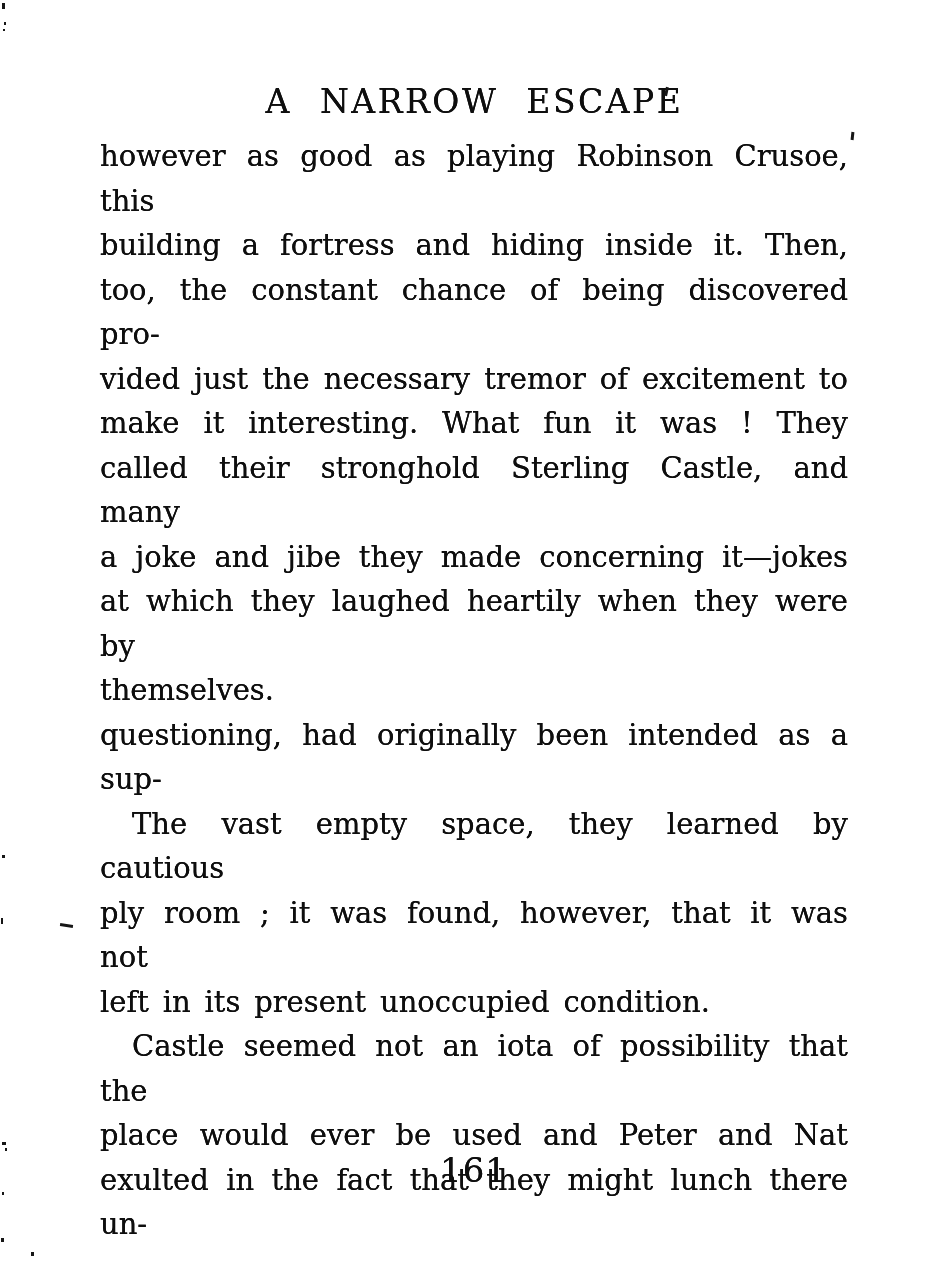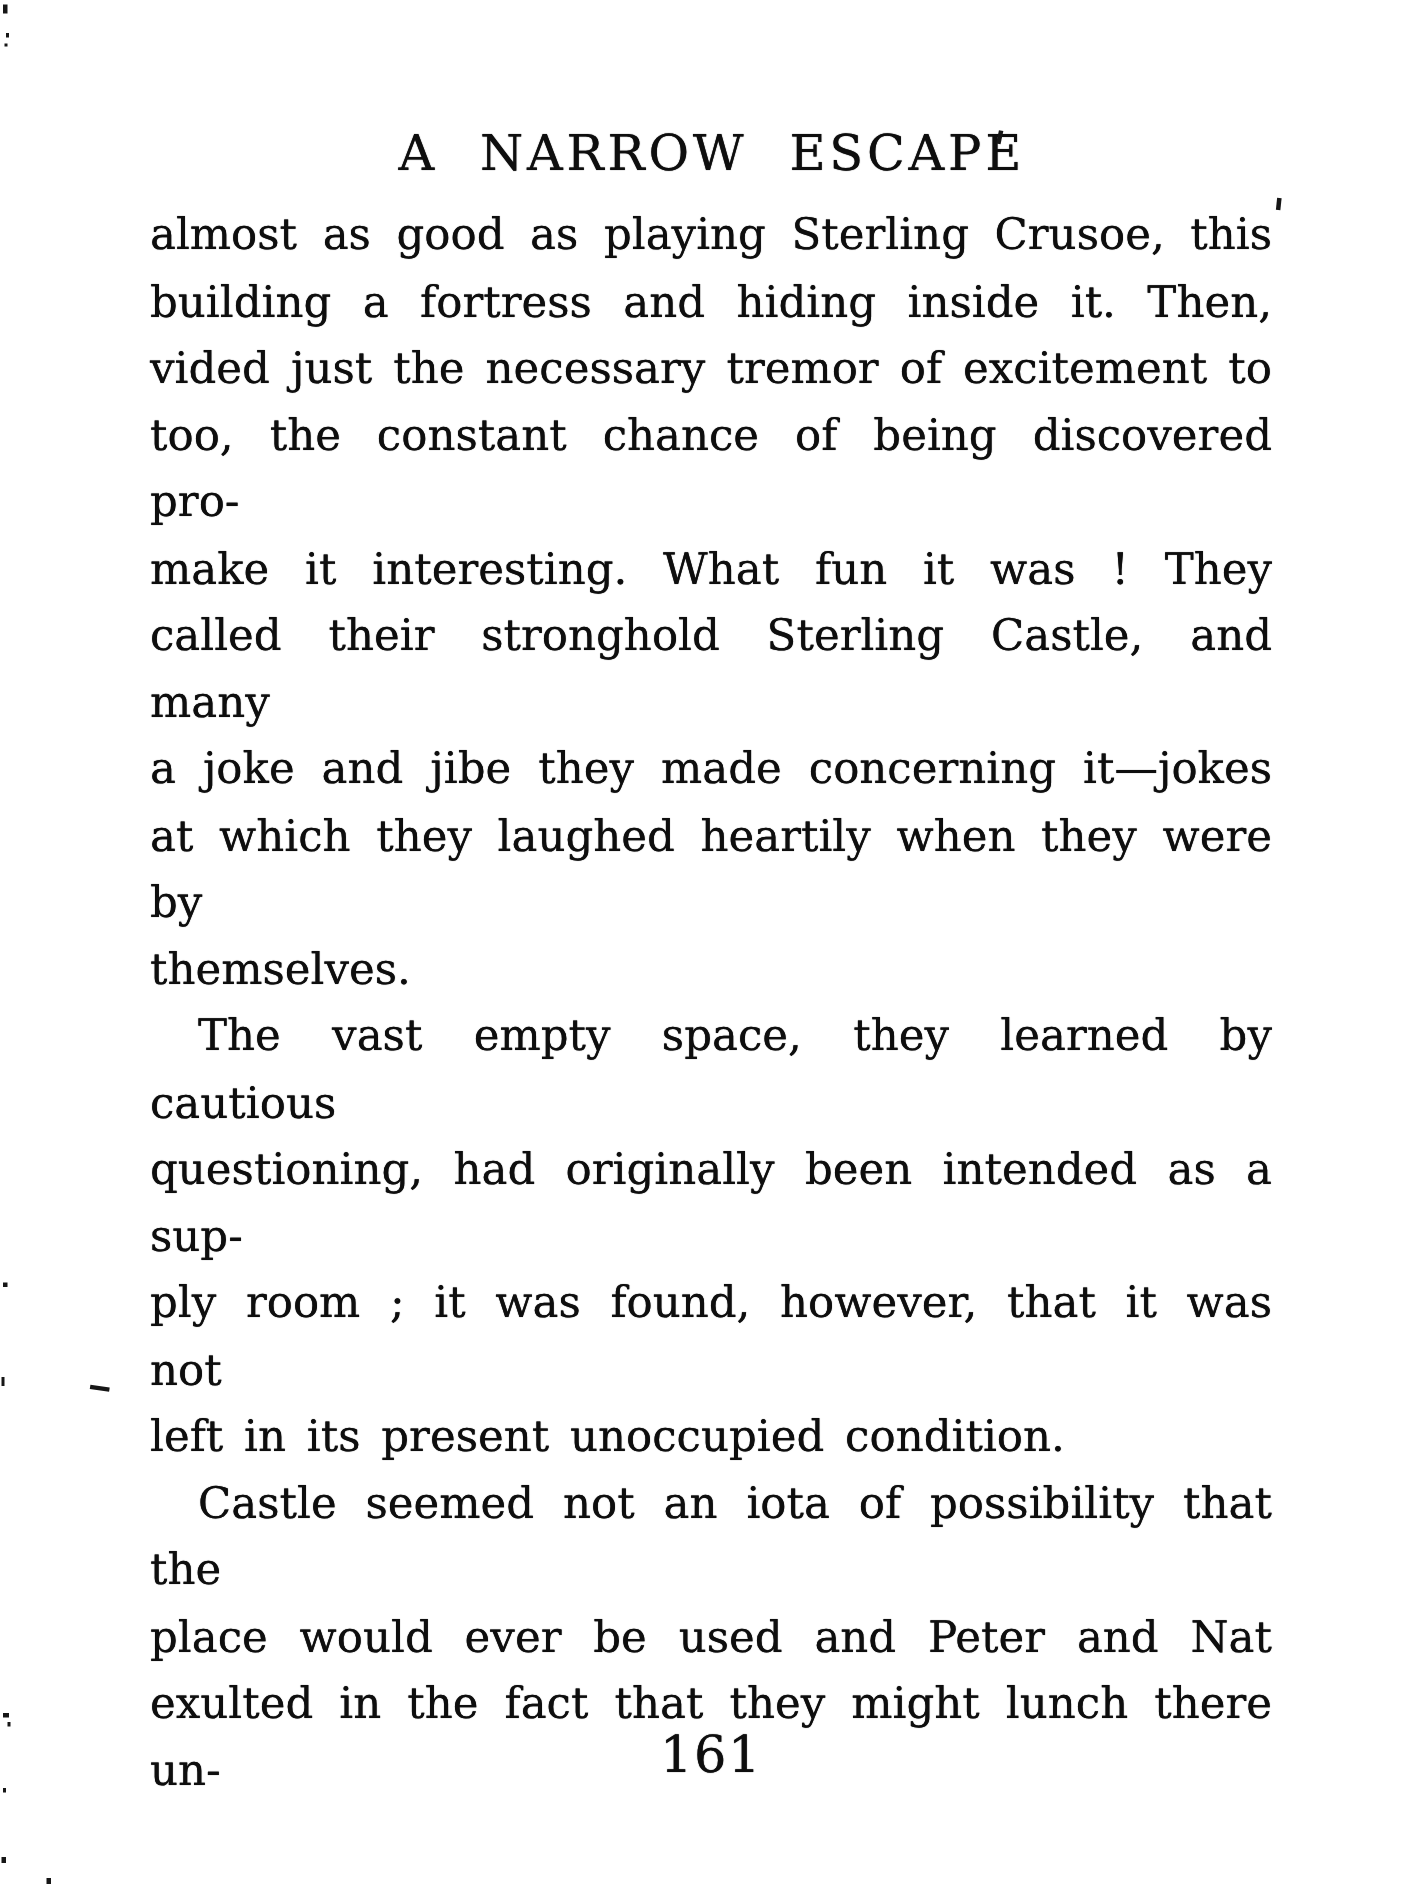--- a/index.html
+++ b/index.html
@@ -59,33 +59,33 @@
 </style>
 </head>
 <body>
 
 <div class="page">
 
   <h1 class="title">A NARROW ESCAPE</h1>
 
   <div class="body-text">
     <div>
-      <div class="ln">almost as good as playing Sterling Crusoe, this</div>
+      <div class="ln">however as good as playing Robinson Crusoe, this</div>
       <div class="ln">building a fortress and hiding inside it.  Then,</div>
+      <div class="ln">too, the constant chance of being discovered pro-</div>
       <div class="ln">vided just the necessary tremor of excitement to</div>
-      <div class="ln">too, the constant chance of being discovered pro-</div>
       <div class="ln">make it interesting.  What fun it was !  They</div>
       <div class="ln">called their stronghold Sterling Castle, and many</div>
       <div class="ln">a joke and jibe they made concerning it—jokes</div>
       <div class="ln">at which they laughed heartily when they were by</div>
       <div class="ln ln-last">themselves.</div>
     </div>
     <div>
+      <div class="ln">questioning, had originally been intended as a sup-</div>
       <div class="ln indent">The vast empty space, they learned by cautious</div>
-      <div class="ln">questioning, had originally been intended as a sup-</div>
       <div class="ln">ply room ; it was found, however, that it was not</div>
       <div class="ln ln-last">left in its present unoccupied condition.</div>
     </div>
     <div>
       <div class="ln indent">Castle seemed not an iota of possibility that the</div>
       <div class="ln">place would ever be used and Peter and Nat</div>
       <div class="ln">exulted in the fact that they might lunch there un-</div>
 
     </div>
 

